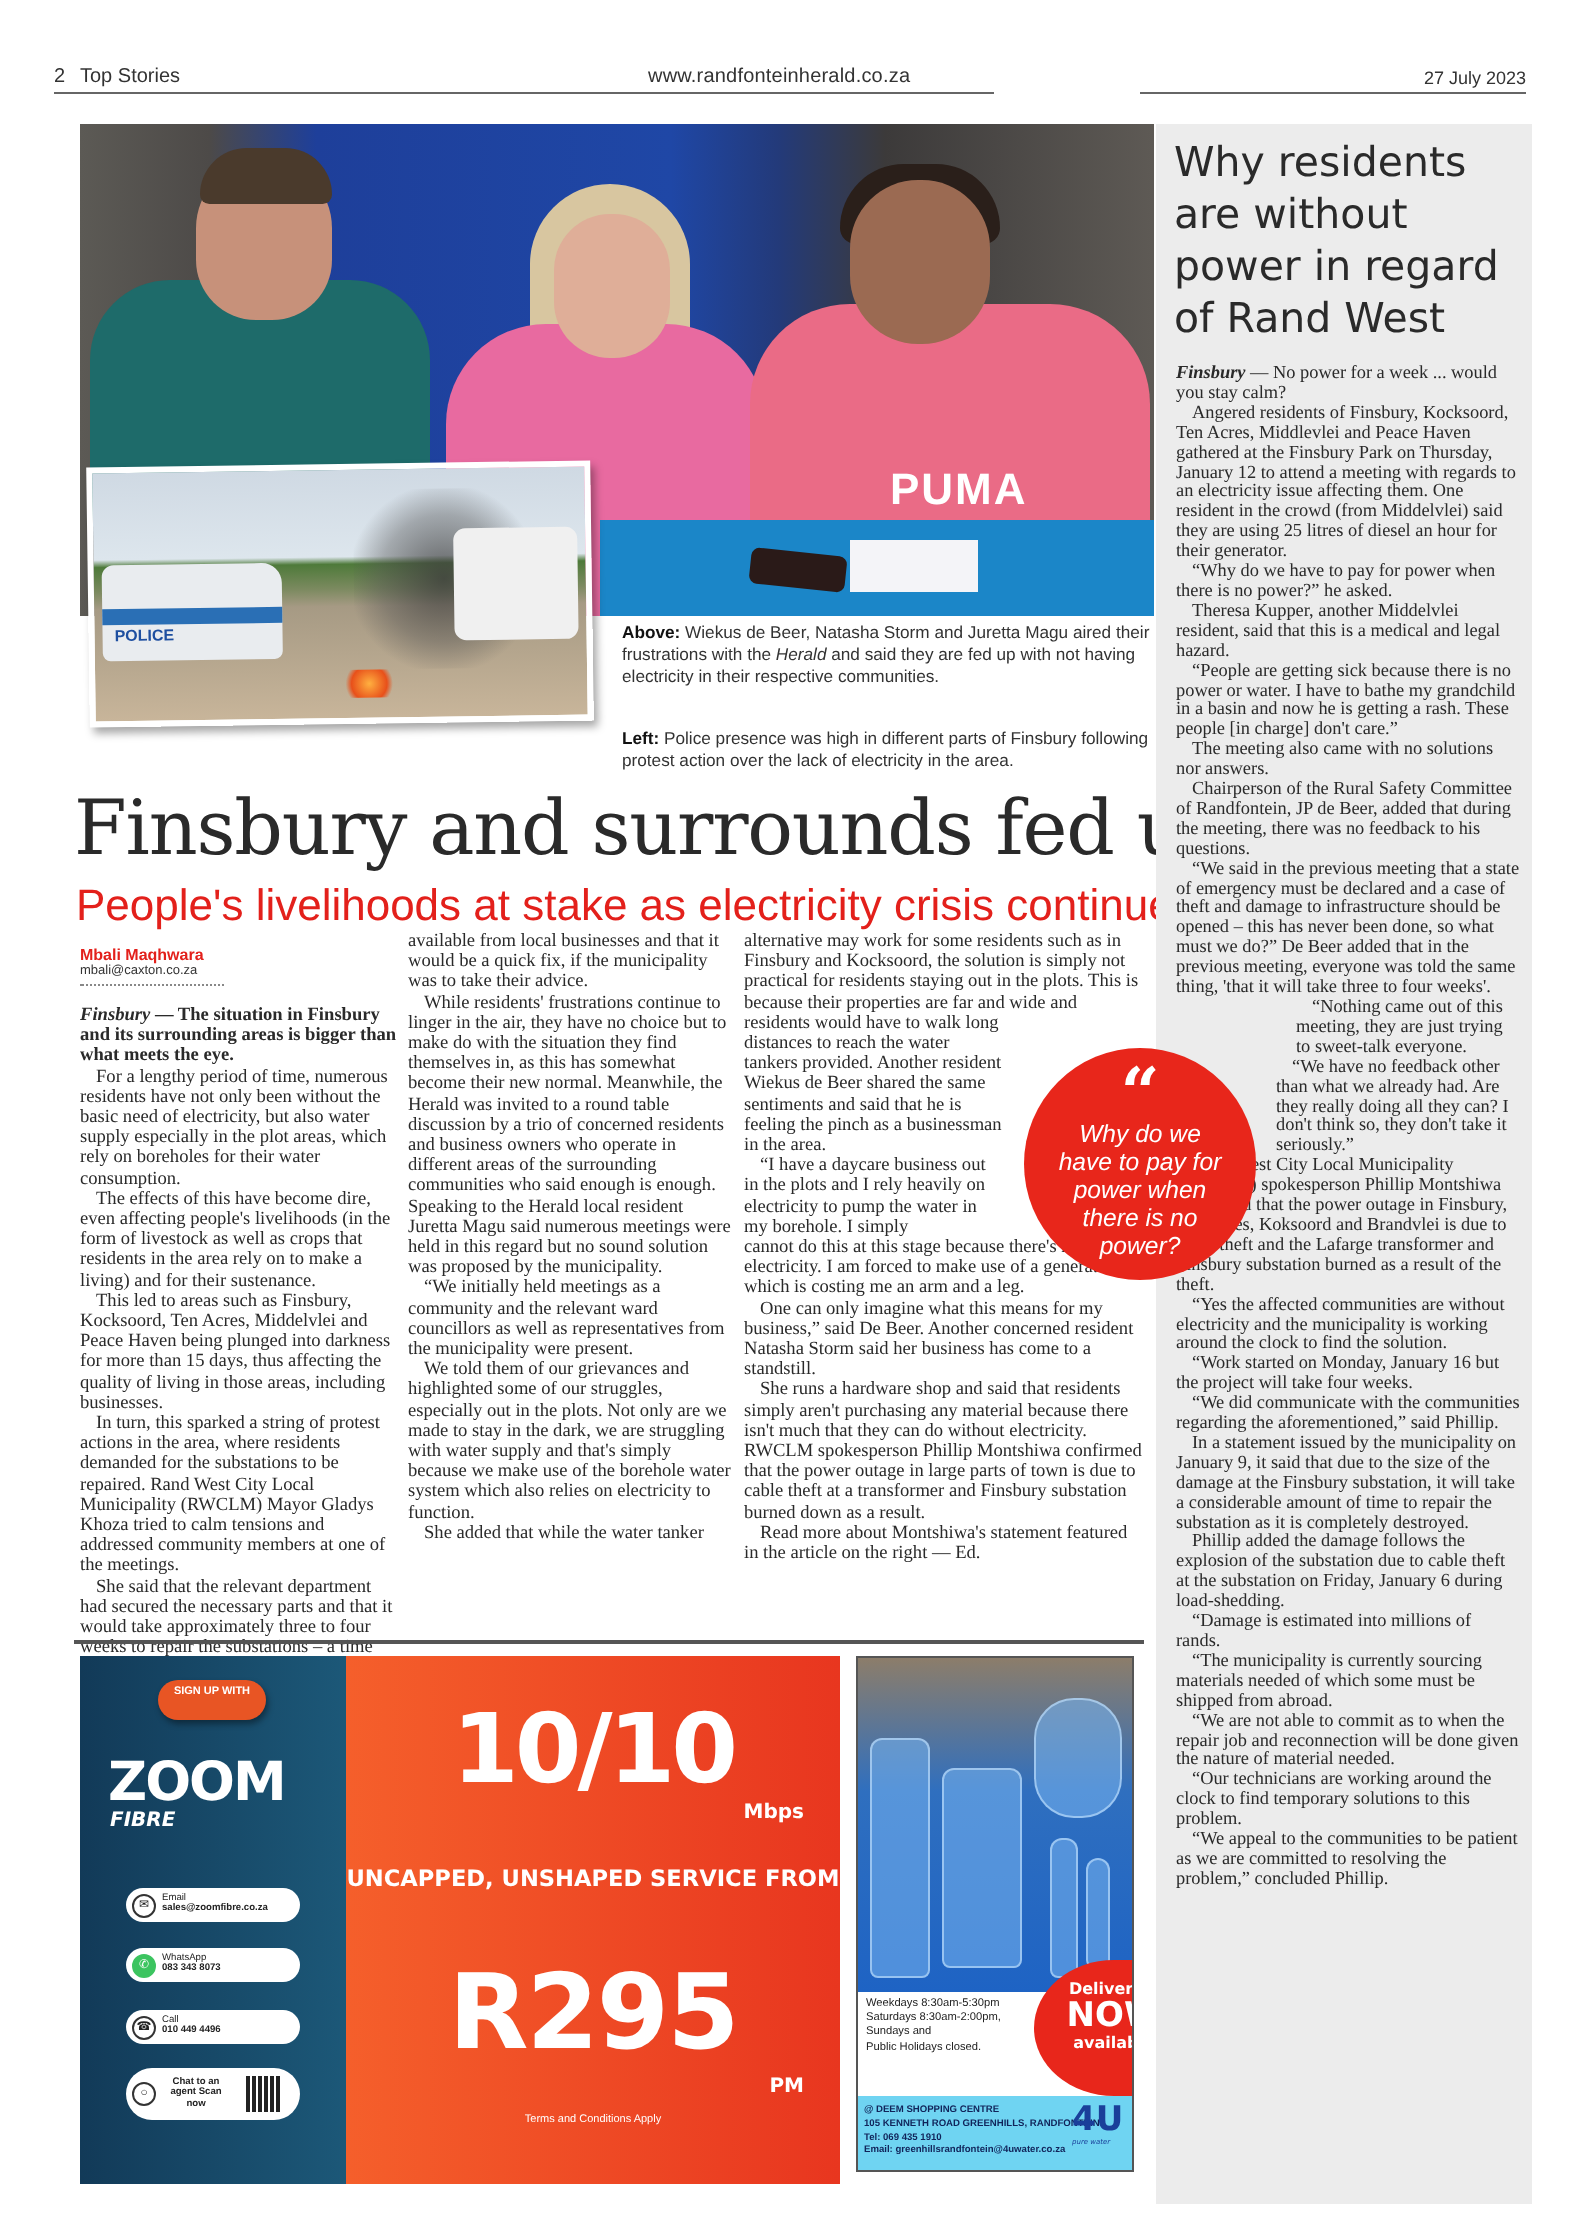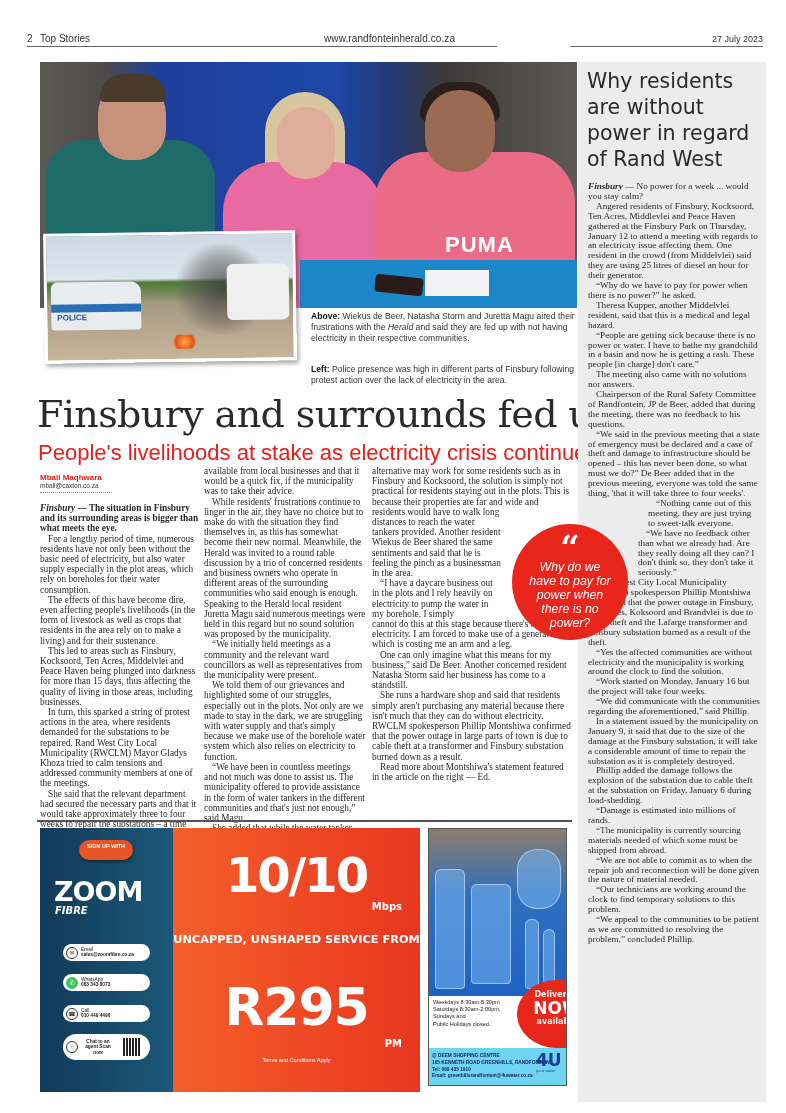--- a/index.html
+++ b/index.html
@@ -170,21 +170,20 @@
   <p>This led to areas such as Finsbury, Kocksoord, Ten Acres, Middelvlei and Peace Haven being plunged into darkness for more than 15 days, thus affecting the quality of living in those areas, including businesses.</p>
   <p>In turn, this sparked a string of protest actions in the area, where residents demanded for the substations to be repaired. Rand West City Local Municipality (RWCLM) Mayor Gladys Khoza tried to calm tensions and addressed community members at one of the meetings.</p>
   <p>She said that the relevant department had secured the necessary parts and that it would take approximately three to four weeks to repair the substations – a time frame that residents vehemently rejected. They said the parts to repair the substation were easily</p>
 </div>
 
 <div class="col col2">
   <p class="first">available from local businesses and that it would be a quick fix, if the municipality was to take their advice.</p>
   <p>While residents' frustrations continue to linger in the air, they have no choice but to make do with the situation they find themselves in, as this has somewhat become their new normal. Meanwhile, the Herald was invited to a round table discussion by a trio of concerned residents and business owners who operate in different areas of the surrounding communities who said enough is enough. Speaking to the Herald local resident Juretta Magu said numerous meetings were held in this regard but no sound solution was proposed by the municipality.</p>
   <p>“We initially held meetings as a community and the relevant ward councillors as well as representatives from the municipality were present.</p>
   <p>We told them of our grievances and highlighted some of our struggles, especially out in the plots. Not only are we made to stay in the dark, we are struggling with water supply and that's simply because we make use of the borehole water system which also relies on electricity to function.</p>
-  <p>“We have been in countless meetings and not much was done to assist us. The municipality offered to provide assistance in the form of water tankers in the different communities and that's just not enough,” said Magu.</p>
   <p>She added that while the water tanker</p>
 </div>
 
 <div class="col col3">
   <p class="first">alternative may work for some residents such as in Finsbury and Kocksoord, the solution is simply not practical for residents staying out in the plots. This is because their properties are far and wide and</p>
   <div class="narrow">
     <p class="first">residents would have to walk long distances to reach the water tankers provided. Another resident Wiekus de Beer shared the same sentiments and said that he is feeling the pinch as a businessman in the area.</p>
     <p>“I have a daycare business out in the plots and I rely heavily on electricity to pump the water in my borehole. I simply</p>
   </div>
   <p class="first">cannot do this at this stage because there's no electricity. I am forced to make use of a generator which is costing me an arm and a leg.</p>

